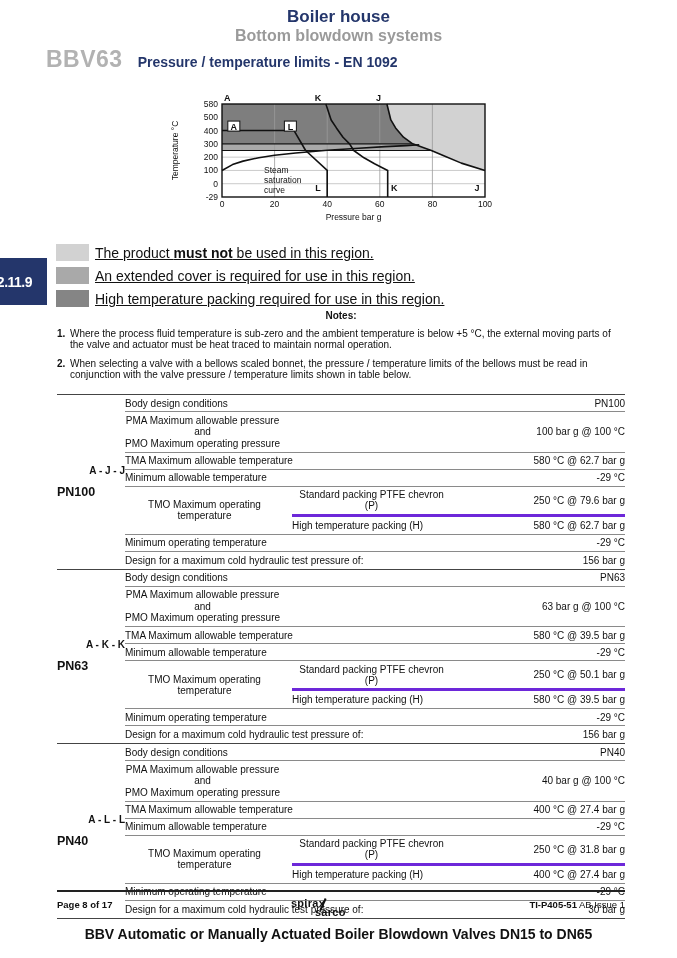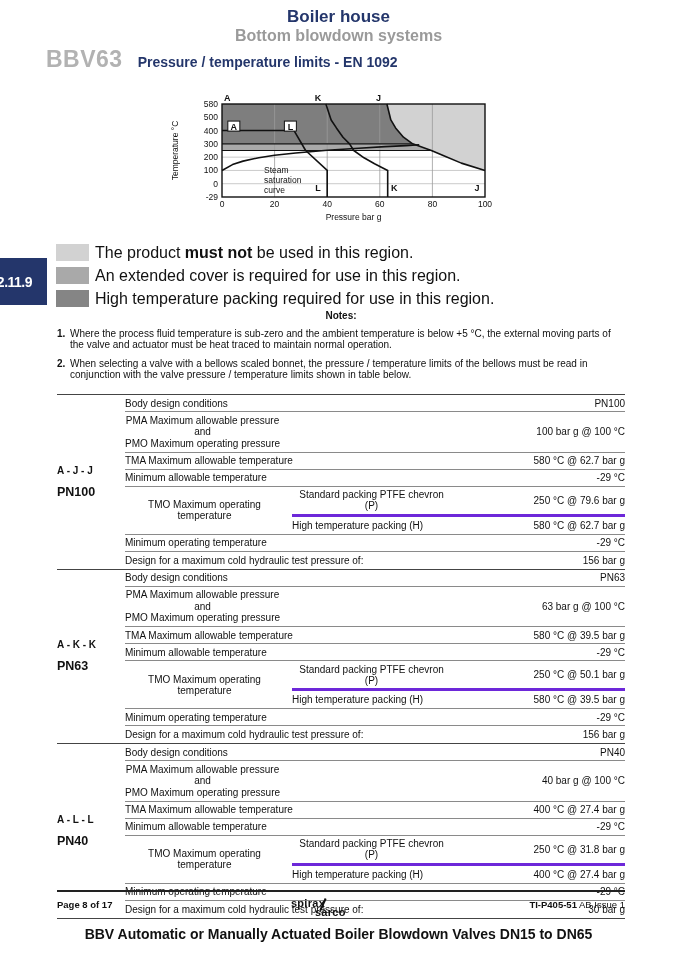--- a/index.html
+++ b/index.html
@@ -26,36 +26,36 @@
   svg text { font-family:"Liberation Sans", sans-serif; }
   .tick { font-size:8.5px; fill:#111; }
   .axis { font-size:8.5px; fill:#111; }
   .anno { font-size:8.5px; fill:#111; }
   .ltr  { font-size:9px; font-weight:bold; fill:#111; }
 
   
   .legend { position:absolute; left:56px; top:244px; }
   .lg-row { display:flex; align-items:center; margin-bottom:6px; height:17px; }
   .swatch { display:inline-block; width:33px; height:17px; margin-right:6px; }
-  .lg-text { font-size:16px; }
+  .lg-text { font-size:14px;text-decoration:underline; }
   .lg-text b { font-weight:bold; }
 
   
   .notes { position:absolute; left:57px; top:310px; width:568px; font-size:10px; line-height:11.5px; }
   .notes-head { font-weight:bold; margin-bottom:6px;text-align:center; }
   .note { display:flex; margin-bottom:7px; }
   .note .num { font-weight:bold; width:13px; flex:none; }
   .note .txt { flex:1; }
 
   
   .tables { position:absolute; left:57px; top:394px; width:568px; }
   .ptable { display:flex; border-top:1.5px solid #444; }
   .ptable:last-child { border-bottom:1.5px solid #444; }
   .side { width:68px; display:flex; flex-direction:column; justify-content:center; gap:9px; }
-  .side .code { font-size:10px; font-weight:bold; }
+  .side .code { font-size:10px; font-weight:bold;text-align:right; }
   .side .pn   { font-size:12.5px; font-weight:bold; }
   .rows { flex:1; display:flex; flex-direction:column; font-size:10px; }
   .row { display:flex; justify-content:space-between; align-items:center;
          border-bottom:1px solid #8a8a8a; padding:2.5px 0; min-height:17px; }
   .row:last-child { border-bottom:none; }
   .row .lbl { text-align:center; padding-right:8px; }
   .row .val { text-align:right; white-space:nowrap; }
   .lbl-lines div { line-height:11.5px; }
   .row.split { padding:0; align-items:stretch; }
   .row.split .lbl { width:167px; flex:none; display:flex; align-items:center; }

